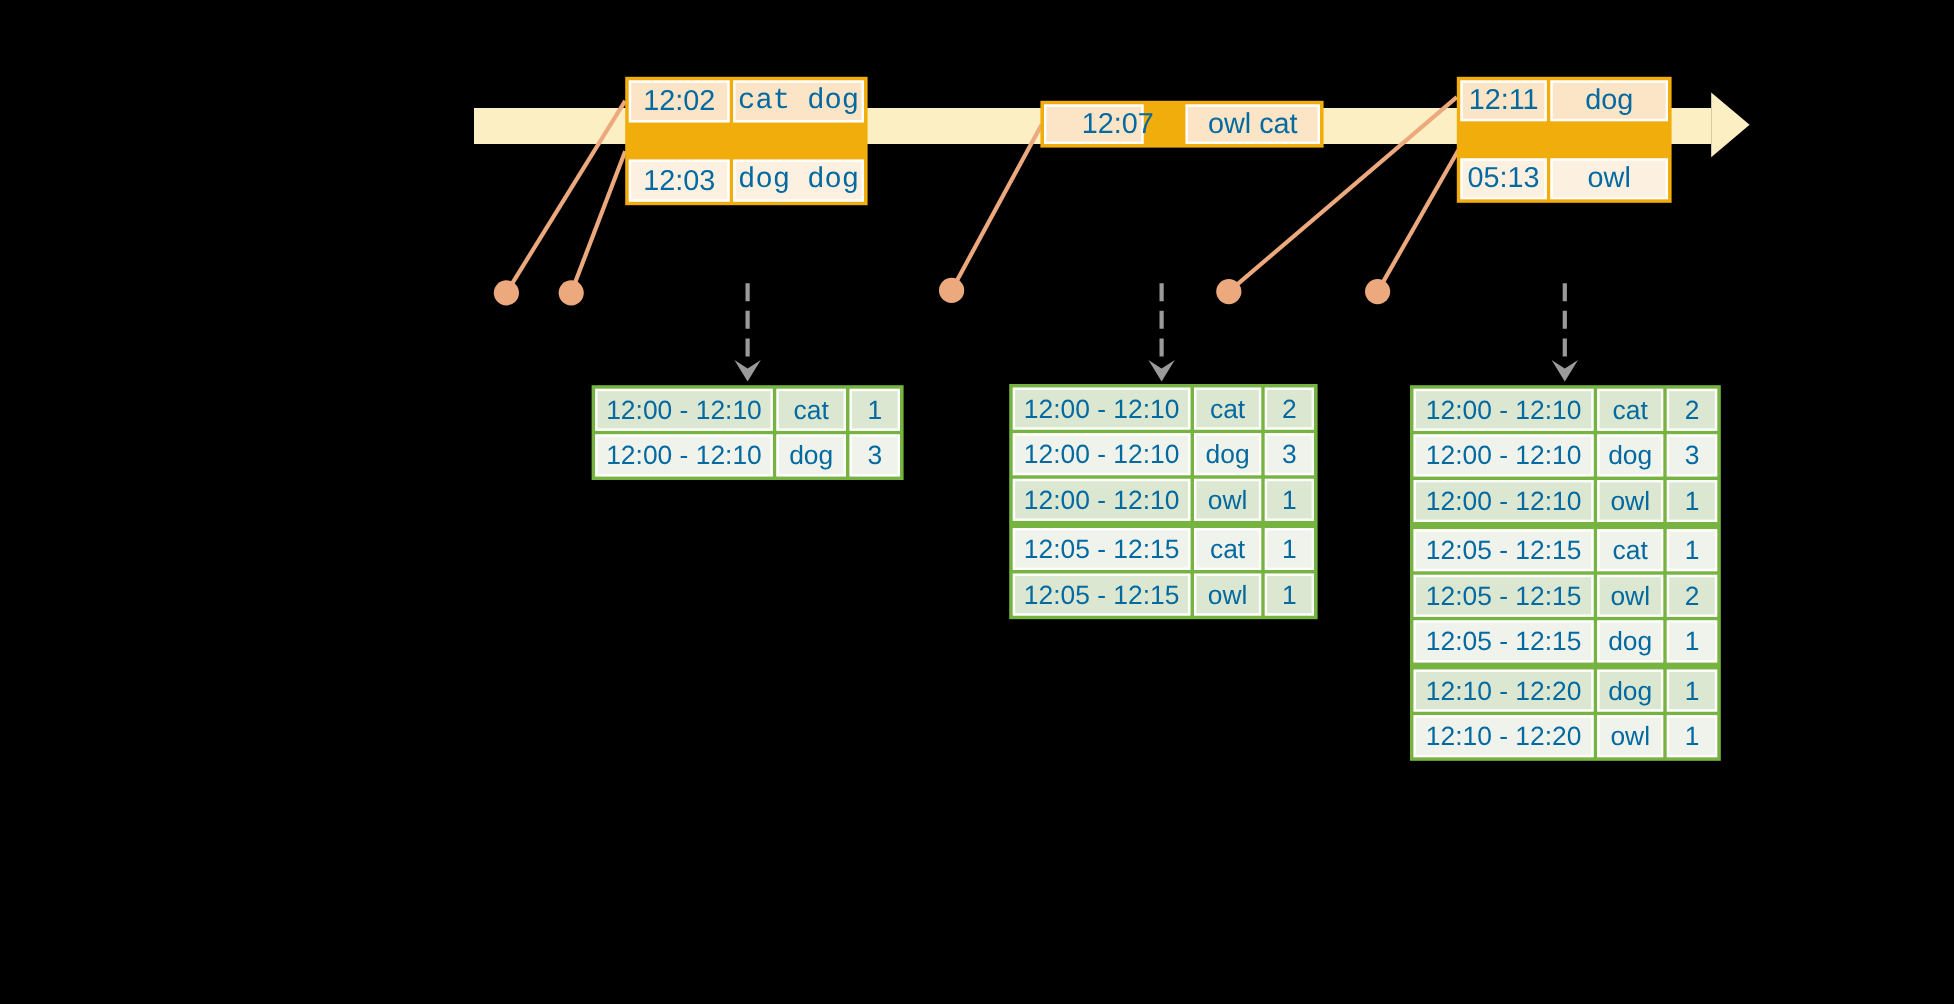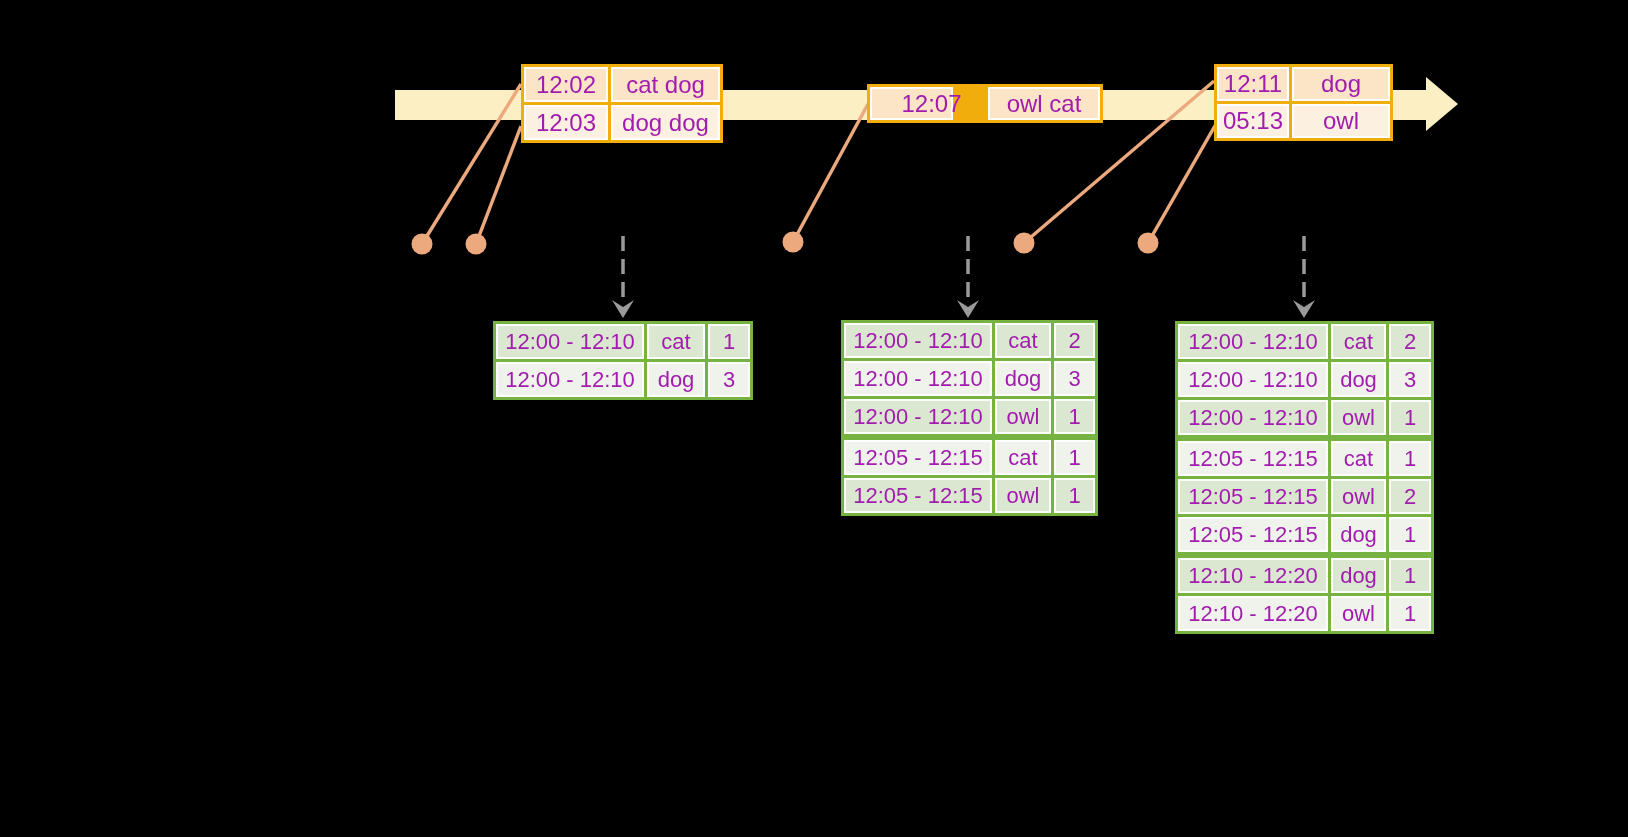--- a/index.html
+++ b/index.html
@@ -1,36 +1,36 @@
 <!DOCTYPE html>
 <html><head>
 <meta charset="utf-8">
 <style>
   html,body{margin:0;padding:0;background:#000;}
   .stage{
     position:relative;width:1628px;height:732px;background:#000000;
-    font-family:"Liberation Sans",sans-serif;color:#a21caf;overflow:hidden;
+    font-family:"Liberation Sans",sans-serif;color:#0369a1;overflow:hidden;
   }
   .overlay{position:absolute;left:0;top:0;}
 
   
   .etable{
     position:absolute;background:#F0AD0C;padding:3px;
     display:flex;flex-direction:column;gap:3px;box-sizing:border-box;
   }
   .erow{display:flex;gap:3px;}
   .cell{
     display:flex;align-items:center;justify-content:center;
     border:2px solid rgba(255,255,255,0.92);box-sizing:border-box;
     white-space:nowrap;
   }
   .etable .cell{font-size:24px;}
   .e-dark{background:#FBE5C6;}
-  .e-light{background:#FCF1E1;}
-  .t1 .c1{width:84px;height:35px;}  .t1 .c2{width:109px;height:35px;}
+  .e-light{background:#FCF1E1;margin-top:28px;}
+  .t1 .c1{width:84px;height:35px;}  .t1 .c2{width:109px;height:35px;font-family:Liberation Mono, monospace;}
   .t2 .c1{width:83px;height:33px;padding-left:40px;}  .t2 .c2{width:112px;height:33px;margin-left:32px;}
   .t3 .c1{width:72px;height:34px;}  .t3 .c2{width:98px;height:34px;}
 
   
   .gtable{
     position:absolute;background:#76B341;padding:3px;
     display:flex;flex-direction:column;gap:6px;box-sizing:border-box;
   }
   .ggroup{display:flex;flex-direction:column;gap:3px;}
   .grow{display:flex;gap:3px;}

